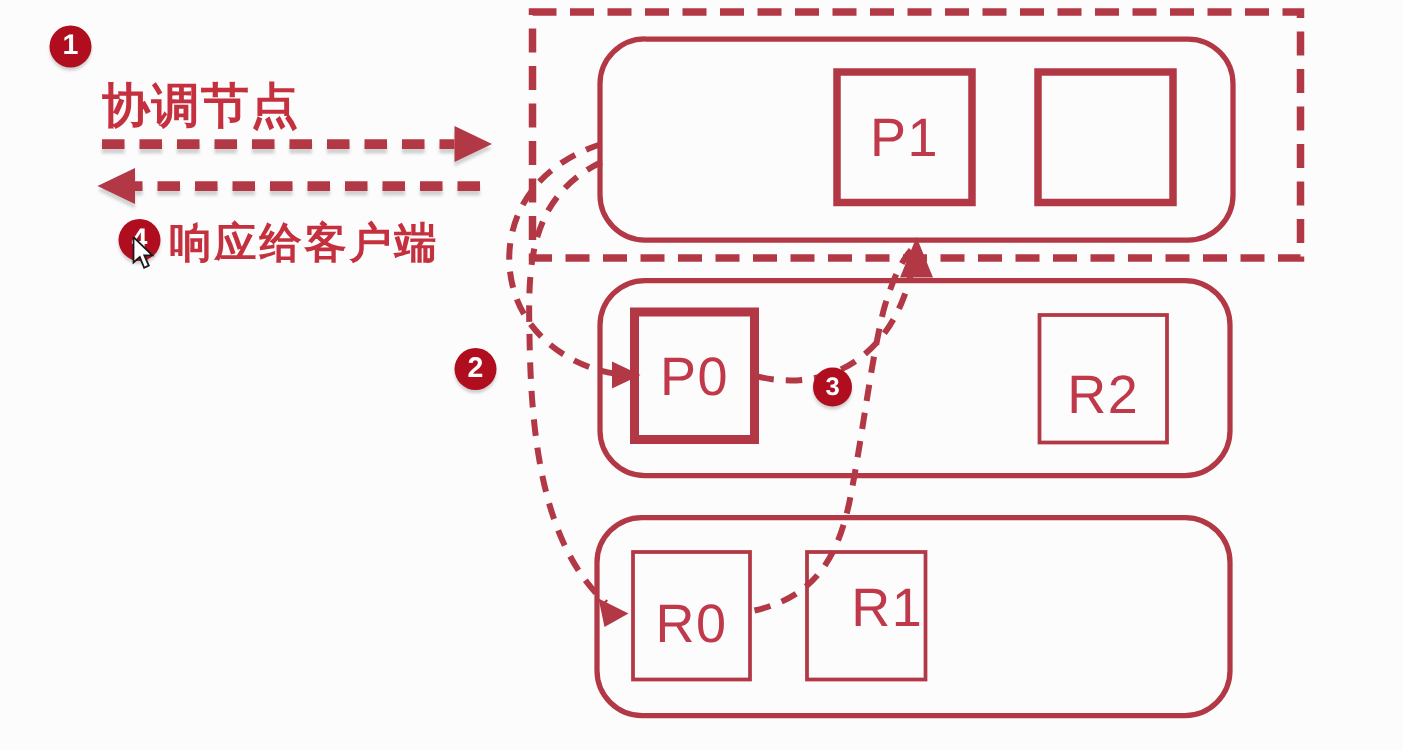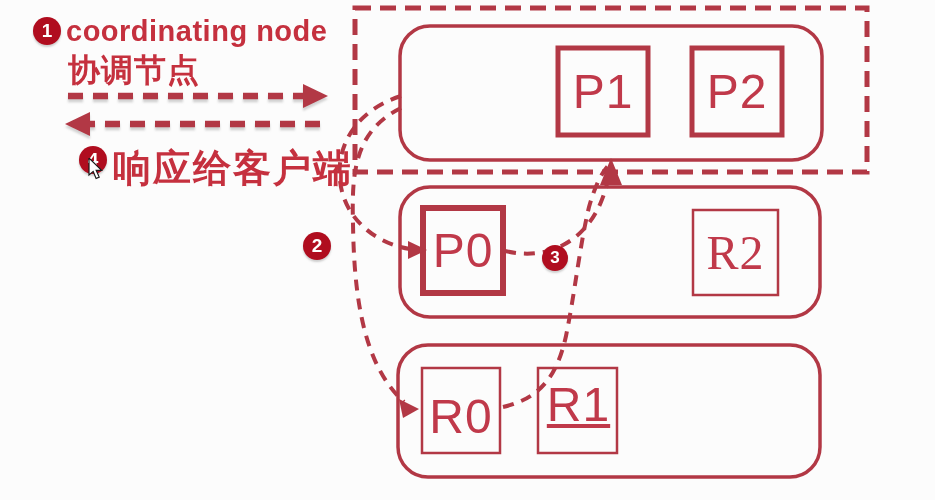--- a/index.html
+++ b/index.html
@@ -8,43 +8,43 @@
     background:var(--bg,#fcfcfc);
     font-family:"Liberation Sans","DejaVu Sans",sans-serif;
     position:relative;
   }
   .stage{position:absolute;inset:0;width:935px;height:500px;}
   svg.diagram{position:absolute;left:0;top:0;color:var(--line,#b23845);}
   .soft-shadow{filter:drop-shadow(0 3px 1px rgba(110,110,110,0.30));}
   .txt{position:absolute;color:var(--text,#c5303e);font-weight:600;white-space:nowrap;}
   .t-title{left:66px;top:15px;font-size:29px;letter-spacing:0.5px;}
   .t-subtitle{left:68px;top:49px;font-size:32px;letter-spacing:1px;}
-  .t-step4{left:113px;top:143px;font-size:38px;letter-spacing:2px;}
+  .t-step4{left:113px;top:143px;font-size:28px;letter-spacing:2px;}
   .t-step2{left:93px;top:266px;font-size:29px;line-height:37px;letter-spacing:1px;}
   .badge{
     position:absolute;width:28px;height:28px;border-radius:50%;
     background:var(--badge,#b00d1f);color:#fff;
     display:flex;align-items:center;justify-content:center;
     font-size:19px;font-weight:bold;
     box-shadow:0 2px 2px rgba(120,120,120,0.35);
   }
   #badge1{left:33px;top:17px;}
   #badge4{left:79px;top:146px;}
   #badge2{left:303px;top:232px;}
   #badge3{left:542px;top:245px;width:26px;height:26px;font-size:17px;}
   .shard-label{
     position:absolute;display:flex;align-items:center;justify-content:center;
-    color:var(--label,#c0394a);font-size:48px;font-weight:400;letter-spacing:1px;
+    color:var(--label,#c0394a);font-size:36px;font-weight:400;letter-spacing:1px;
   }
   #lbl-p1{left:558px;top:48px;width:90px;height:87px;}
   #lbl-p2{left:692px;top:48px;width:90px;height:87px;}
   #lbl-p0{left:423px;top:208px;width:80px;height:85px;}
-  #lbl-r2{left:693px;top:210px;width:85px;height:85px;font-family:Liberation Serif, serif;}
+  #lbl-r2{left:693px;top:210px;width:85px;height:105px;}
   #lbl-r0{left:422px;top:368px;width:78px;height:96px;}
-  #lbl-r1{left:539px;top:368px;width:79px;height:73px;text-decoration:underline;}
+  #lbl-r1{left:552px;top:368px;width:79px;height:73px;}
   .cursor{position:absolute;left:88px;top:158px;}
 </style>
 </head>
 <body>
 
 <div class="stage">
 
   <svg class="diagram" width="935" height="500" viewBox="0 0 935 500">
 
     <rect x="355" y="8" width="512" height="164" fill="none" stroke="currentColor" stroke-width="5" stroke-dasharray="16 9"></rect>
@@ -80,34 +80,32 @@
       <polygon points="419,409 399,399 403,418" fill="currentColor"></polygon>
     </g>
 
     <path d="M 505 251 C 548 261 584 242 601 202 C 606 190 609 177 610 168" fill="none" stroke="currentColor" stroke-width="4" stroke-dasharray="11 8"></path>
 
     <path d="M 503 407 C 543 398 558 372 566 336 C 575 292 580 244 589 207 C 595 186 601 174 608 166" fill="none" stroke="currentColor" stroke-width="4" stroke-dasharray="11 8"></path>
     <polygon points="611,158 600,185 622,185" fill="currentColor"></polygon>
   </svg>
 
   <div class="badge" id="badge1">1</div>
-  <div class="txt t-title">coordinating node</div>
   <div class="txt t-subtitle">协调节点</div>
 
   <div class="badge" id="badge4">4</div>
   <div class="txt t-step4">响应给客户端</div>
 
   <div class="badge" id="badge2">2</div>
   <div class="txt t-step2">
   </div>
 
   <div class="badge" id="badge3">3</div>
 
   <div class="shard-label" id="lbl-p1">P1</div>
-  <div class="shard-label" id="lbl-p2">P2</div>
   <div class="shard-label" id="lbl-p0">P0</div>
   <div class="shard-label" id="lbl-r2">R2</div>
   <div class="shard-label" id="lbl-r0">R0</div>
   <div class="shard-label" id="lbl-r1">R1</div>
 
   <svg class="cursor" width="20" height="24" viewBox="0 0 20 24">
     <polygon points="1,0 1,17 5.2,13.4 8.1,20.5 11.2,19.1 8.2,12.3 13.6,12.3" fill="#ffffff" stroke="#1a1a1a" stroke-width="1.2"></polygon>
   </svg>
 
 </div>

